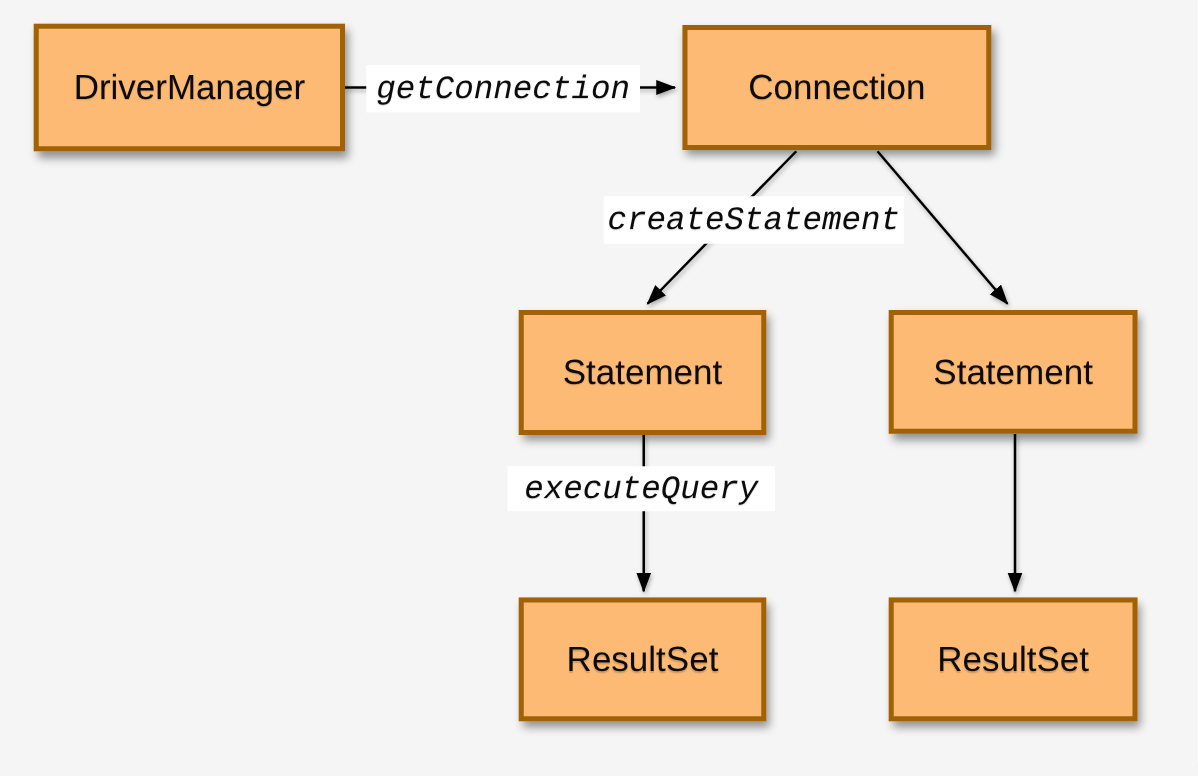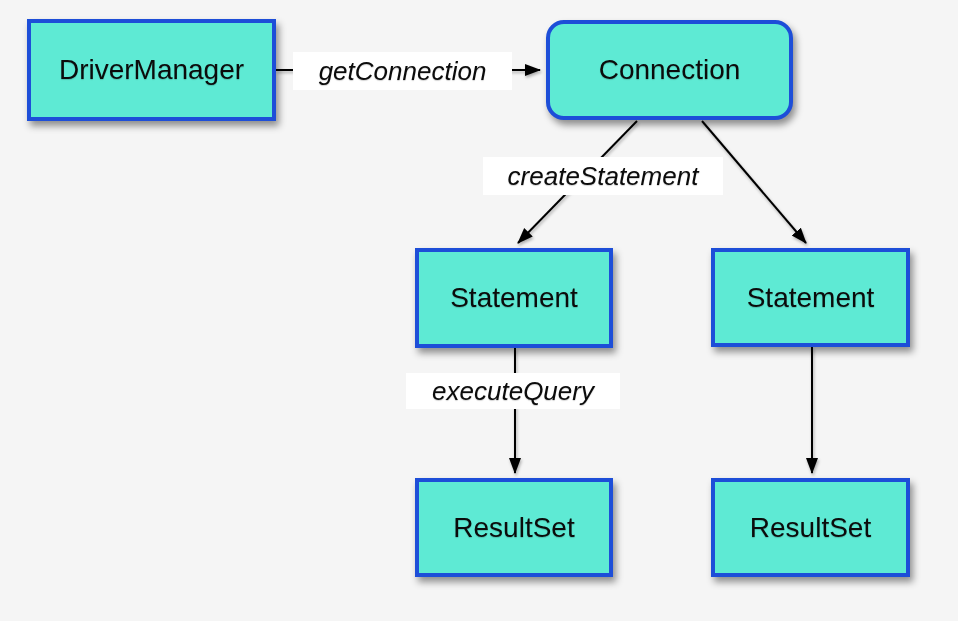--- a/index.html
+++ b/index.html
@@ -28,39 +28,40 @@
     z-index: 2;
     background: #ffffff;
     display: flex;
     align-items: center;
     justify-content: center;
     font-style: italic;
     font-size: 26px;
     color: #0b0b0b;
     text-shadow: 0 1px 1px rgba(0,0,0,0.18);
     white-space: nowrap;
+    font-family: Liberation Mono, monospace;
   }
   .node {
     position: absolute;
     z-index: 3;
     box-sizing: border-box;
-    background: #5eead4;
-    border: 4px solid #1d4ed8;
+    background: #fdba74;
+    border: 4px solid #a16207;
     box-shadow: 3px 5px 7px rgba(0,0,0,0.42);
     display: flex;
     align-items: center;
     justify-content: center;
     font-size: 28px;
     color: #0b0b0b;
     text-shadow: 0 1px 1px rgba(0,0,0,0.18);
     white-space: nowrap;
   }
   
   .node-driver-manager { left: 27px;  top: 19px;  width: 249px; height: 102px; }
-  .node-connection     { left: 546px; top: 20px;  width: 247px; height: 100px; border-radius: 18px; }
+  .node-connection     { left: 546px; top: 20px;  width: 247px; height: 100px; }
   .node-statement-1    { left: 415px; top: 248px; width: 198px; height: 100px; }
   .node-statement-2    { left: 711px; top: 248px; width: 199px; height: 99px;  }
   .node-resultset-1    { left: 415px; top: 478px; width: 198px; height: 99px;  }
   .node-resultset-2    { left: 711px; top: 478px; width: 199px; height: 99px;  }
   
   .label-get-connection   { left: 293px; top: 52px;  width: 219px; height: 38px; }
   .label-create-statement { left: 483px; top: 157px; width: 240px; height: 38px; text-align: center; }
   .label-execute-query    { left: 406px; top: 373px; width: 214px; height: 36px; }
 </style>
 </head>

